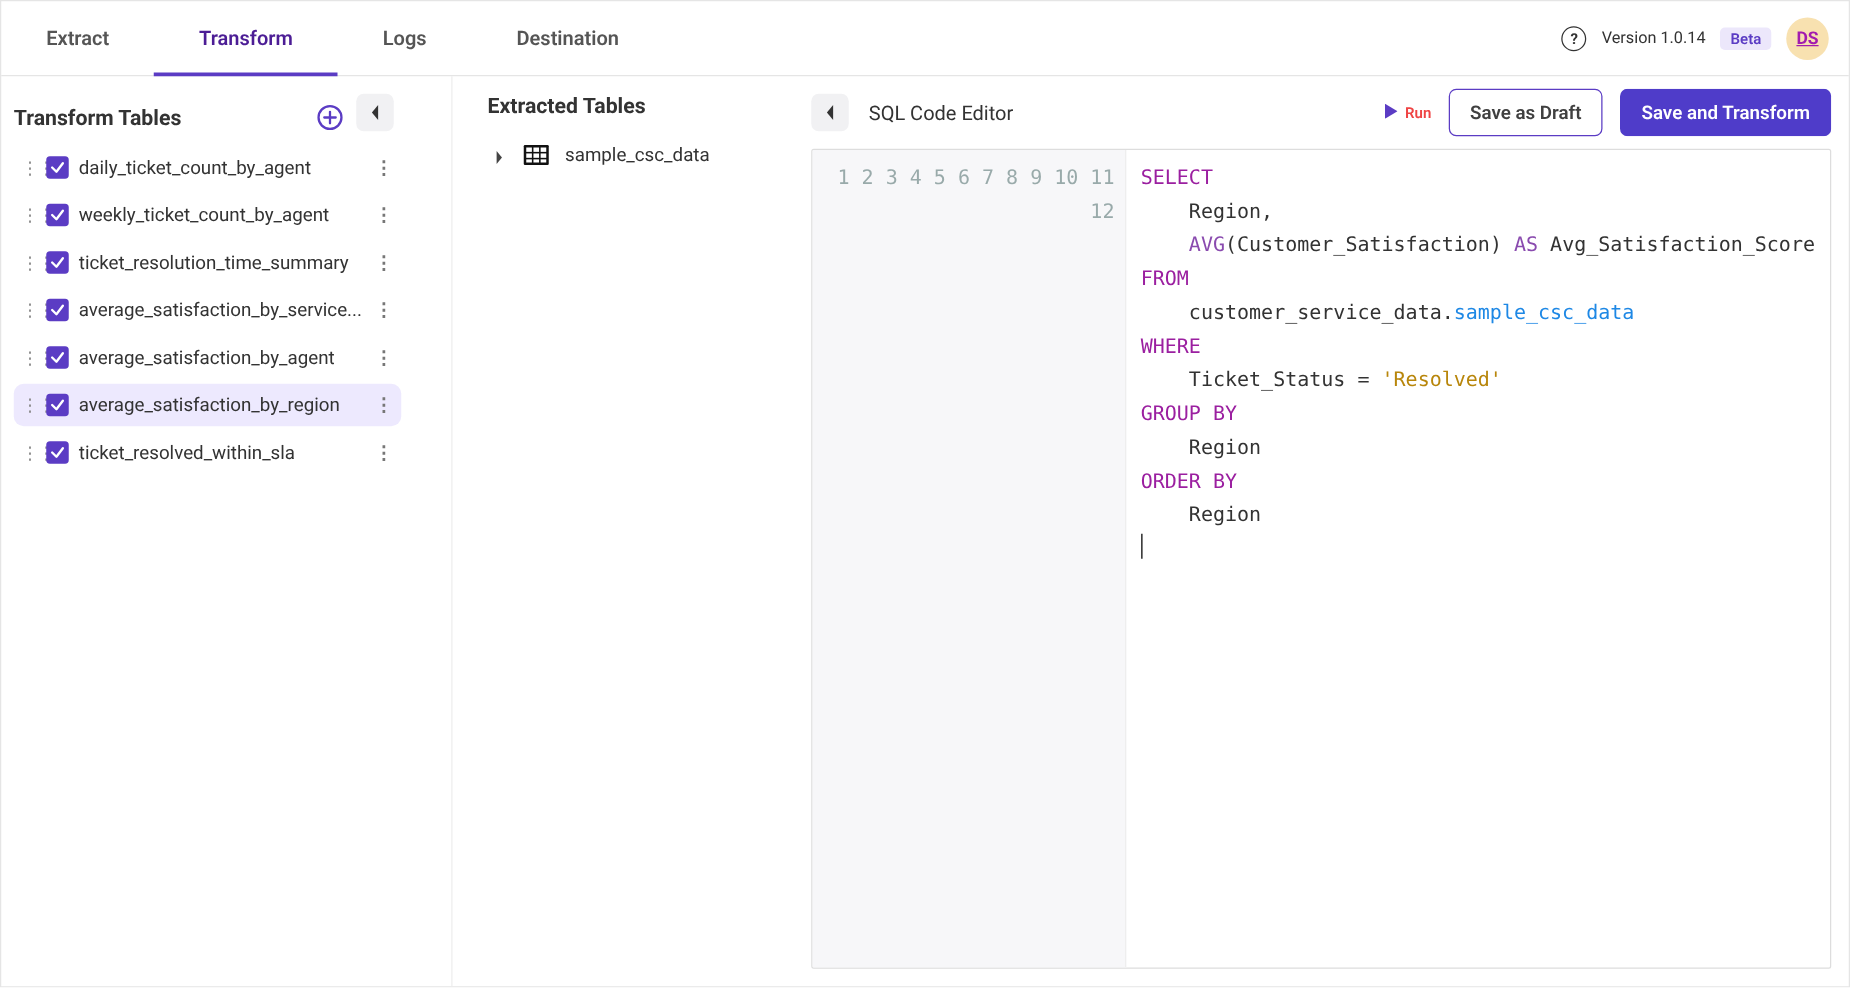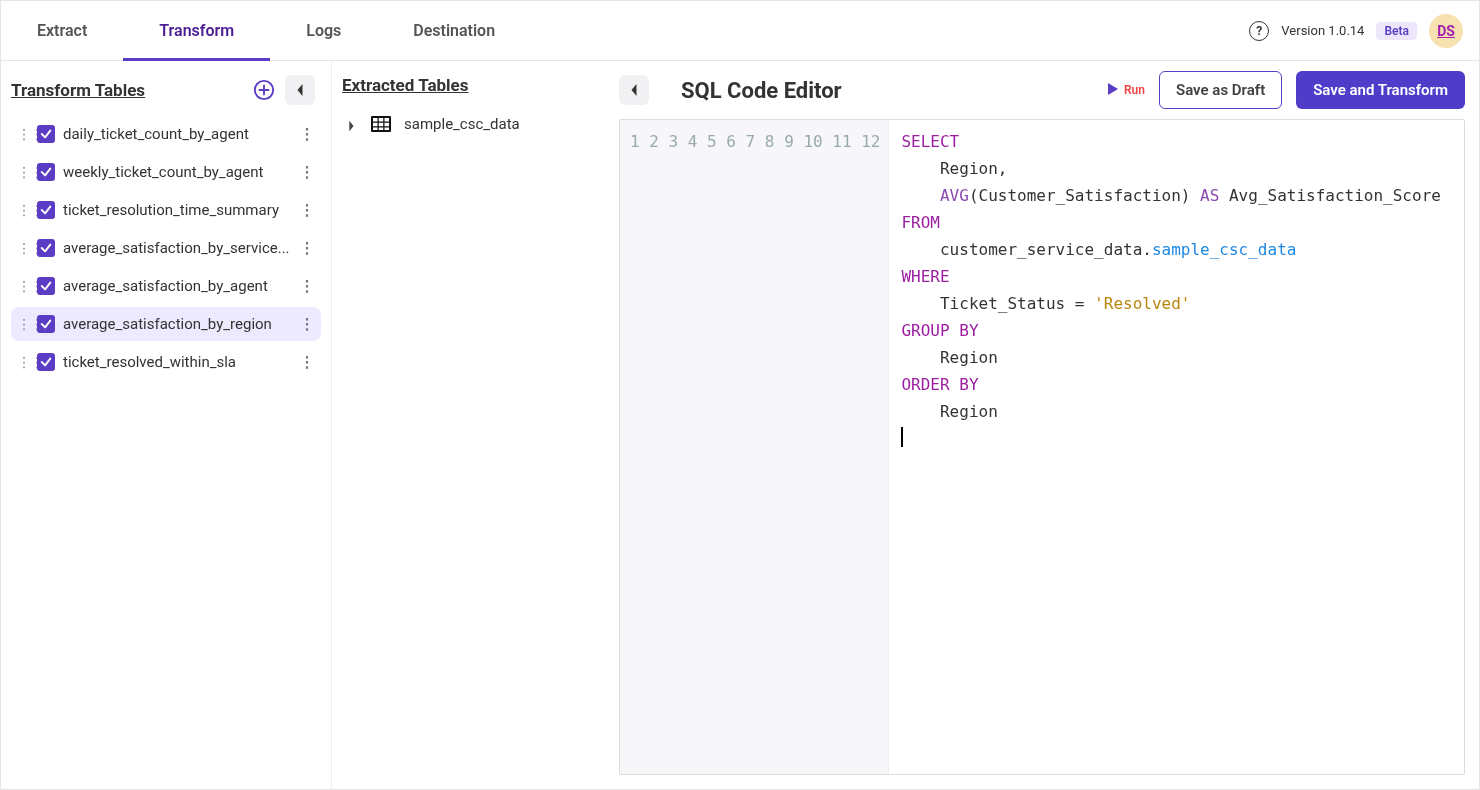--- a/index.html
+++ b/index.html
@@ -55,24 +55,24 @@
   background: #f8e1b0; color: #a21caf; font-weight: 700;
   display: flex; align-items: center; justify-content: center;
   font-size: 14px;
   text-decoration: underline;
 }
 .main { display: flex; flex: 1; min-height: 0; }
 .panel {
   display: flex; flex-direction: column; min-height: 0;
 }
 .panel-transform { width: 330px; padding: 14px 10px 10px 10px; }
-.panel-extracted { width: 278px; padding: 14px 10px; border-left: 1px solid #eee; }
+.panel-extracted { width: 278px; padding: 14px 28px; border-left: 1px solid #eee; margin-left: 30px; }
 .panel-editor { flex: 1; padding: 10px 14px 14px 10px; display: flex; flex-direction: column; }
 .panel-header {
-  display: flex; align-items: center; gap: 10px; margin-bottom: 12px; text-decoration: underline;
+  display: flex; align-items: flex-end; gap: 10px; margin-bottom: 12px;
 }
 .panel-title {
   font-size: 17px; font-weight: 700; color: #333;
 }
 .add-btn {
   width: 22px; height: 22px; color: #5b3cc4; cursor: pointer;
   margin-left: auto;
 }
 .collapse-btn {
   width: 30px; height: 30px; border-radius: 6px; background: #f1f1f3;
@@ -104,21 +104,21 @@
 }
 .chevron-right { width: 12px; height: 12px; }
 .chevron-right svg { width: 10px; height: 12px; fill: #444; }
 .table-icon {
   width: 22px; height: 22px;
 }
 .table-icon svg { width: 22px; height: 22px; }
 .editor-header {
   display: flex; align-items: center; gap: 10px; margin-bottom: 10px;
 }
-.editor-title { font-size: 22px; font-weight: 700; color: #333; margin-left: 16px; }
+.editor-title { font-size: 16px; font-weight: 400; color: #333; }
 .editor-actions { margin-left: auto; display: flex; align-items: center; gap: 14px; }
 .run-btn {
   color: #ef4444; font-weight: 600; font-size: 12px; cursor: pointer;
   display: flex; align-items: flex-start; gap: 6px;
 }
 .run-btn svg { width: 10px; height: 12px; fill: #5b3cc4; }
 .btn {
   padding: 9px 16px; border-radius: 6px; font-size: 15px; font-weight: 600;
   cursor: pointer; border: 1.5px solid transparent;
 }

